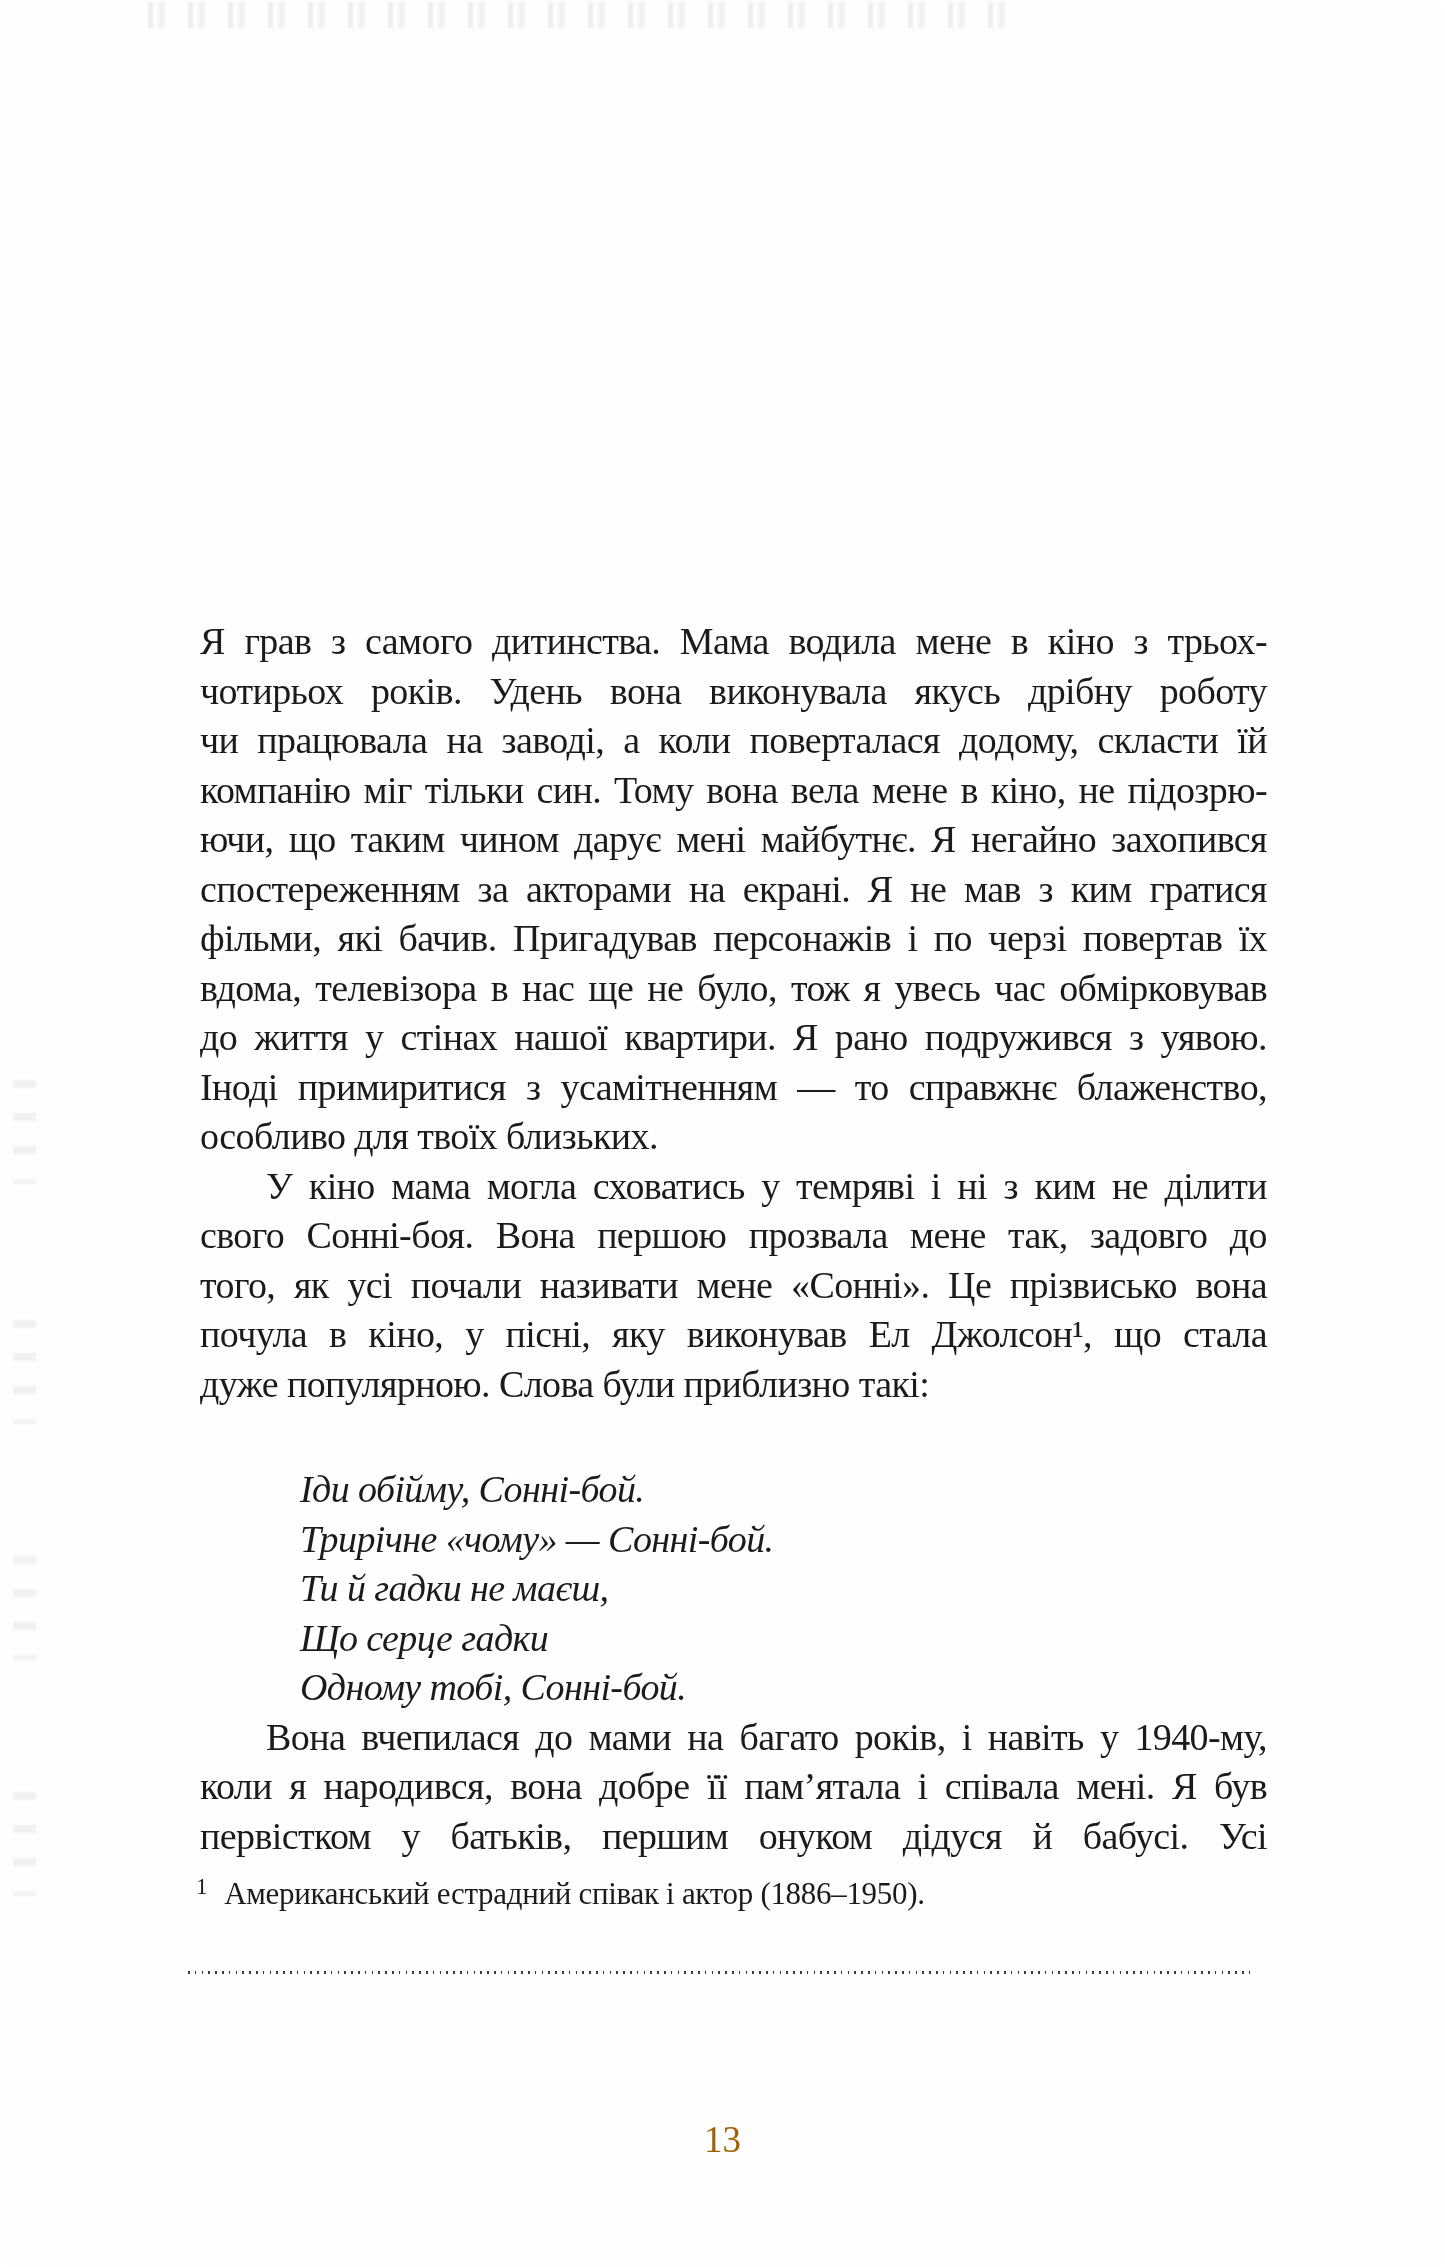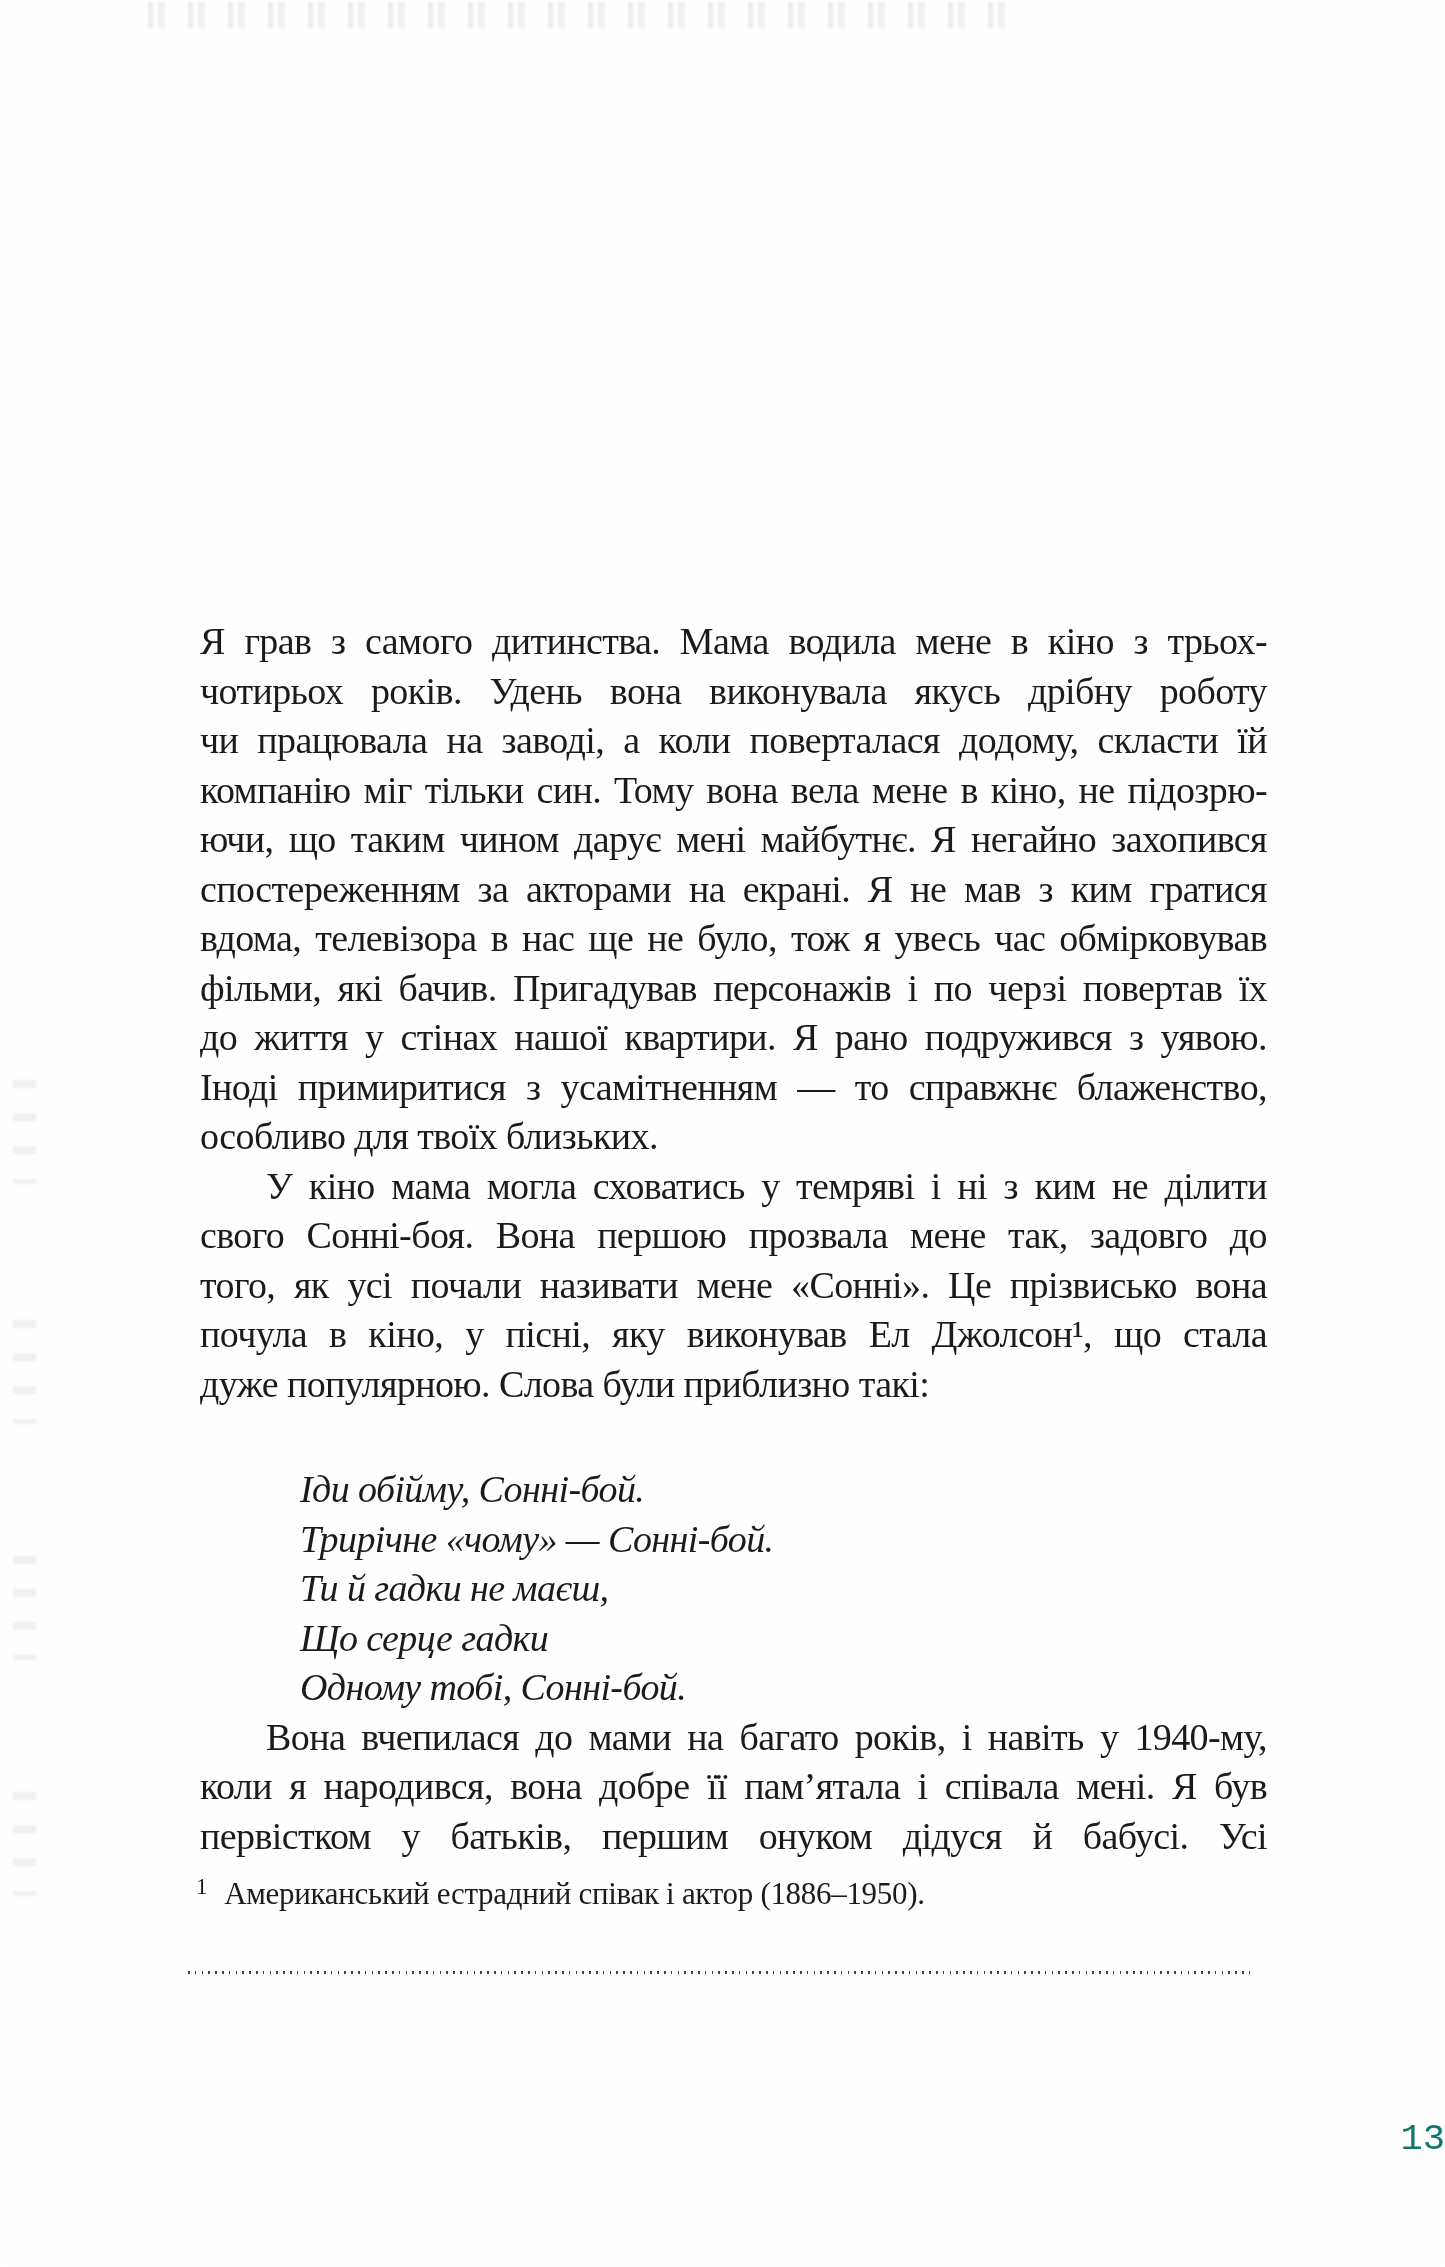--- a/index.html
+++ b/index.html
@@ -97,24 +97,24 @@
   }
   .footnote .fn-text {
     margin-left: 17px;
   }
 
   .page-number {
     position: absolute;
     left: 0;
     top: 2118px;
     width: 100%;
-    text-align: right;
-    font-family: Liberation Mono, monospace;
+    text-align: center;
+    font-family: Liberation Serif, serif;
     font-size: 37px;
-    color: #0f766e;
+    color: #a16207;
   }
 </style>
 </head>
 <body>
 
 <div class="page">
 
   <div class="bleed-top"></div>
   <div class="bleed-left" style="top:1080px"></div>
   <div class="bleed-left" style="top:1320px"></div>
@@ -122,22 +122,22 @@
   <div class="bleed-left" style="top:1792px"></div>
 
   <main class="text-block">
     <section class="para p1">
         <div class="line">Я грав з самого дитинства. Мама водила мене в кіно з трьох-</div>
         <div class="line">чотирьох років. Удень вона виконувала якусь дрібну роботу</div>
         <div class="line">чи працювала на заводі, а коли поверталася додому, скласти їй</div>
         <div class="line">компанію міг тільки син. Тому вона вела мене в кіно, не підозрю-</div>
         <div class="line">ючи, що таким чином дарує мені майбутнє. Я негайно захопився</div>
         <div class="line">спостереженням за акторами на екрані. Я не мав з ким гратися</div>
+        <div class="line">фільми, які бачив. Пригадував персонажів і по черзі повертав їх</div>
         <div class="line">вдома, телевізора в нас ще не було, тож я увесь час обмірковував</div>
-        <div class="line">фільми, які бачив. Пригадував персонажів і по черзі повертав їх</div>
         <div class="line">до життя у стінах нашої квартири. Я рано подружився з уявою.</div>
         <div class="line">Іноді примиритися з усамітненням — то справжнє блаженство,</div>
         <div class="line last">особливо для твоїх близьких.</div>
       </section>
     <section class="para indent p2">
         <div class="line">У кіно мама могла сховатись у темряві і ні з ким не ділити</div>
         <div class="line">свого Сонні-боя. Вона першою прозвала мене так, задовго до</div>
         <div class="line">того, як усі почали називати мене «Сонні». Це прізвисько вона</div>
         <div class="line">почула в кіно, у пісні, яку виконував Ел Джолсон¹, що стала</div>
         <div class="line last">дуже популярною. Слова були приблизно такі:</div>

